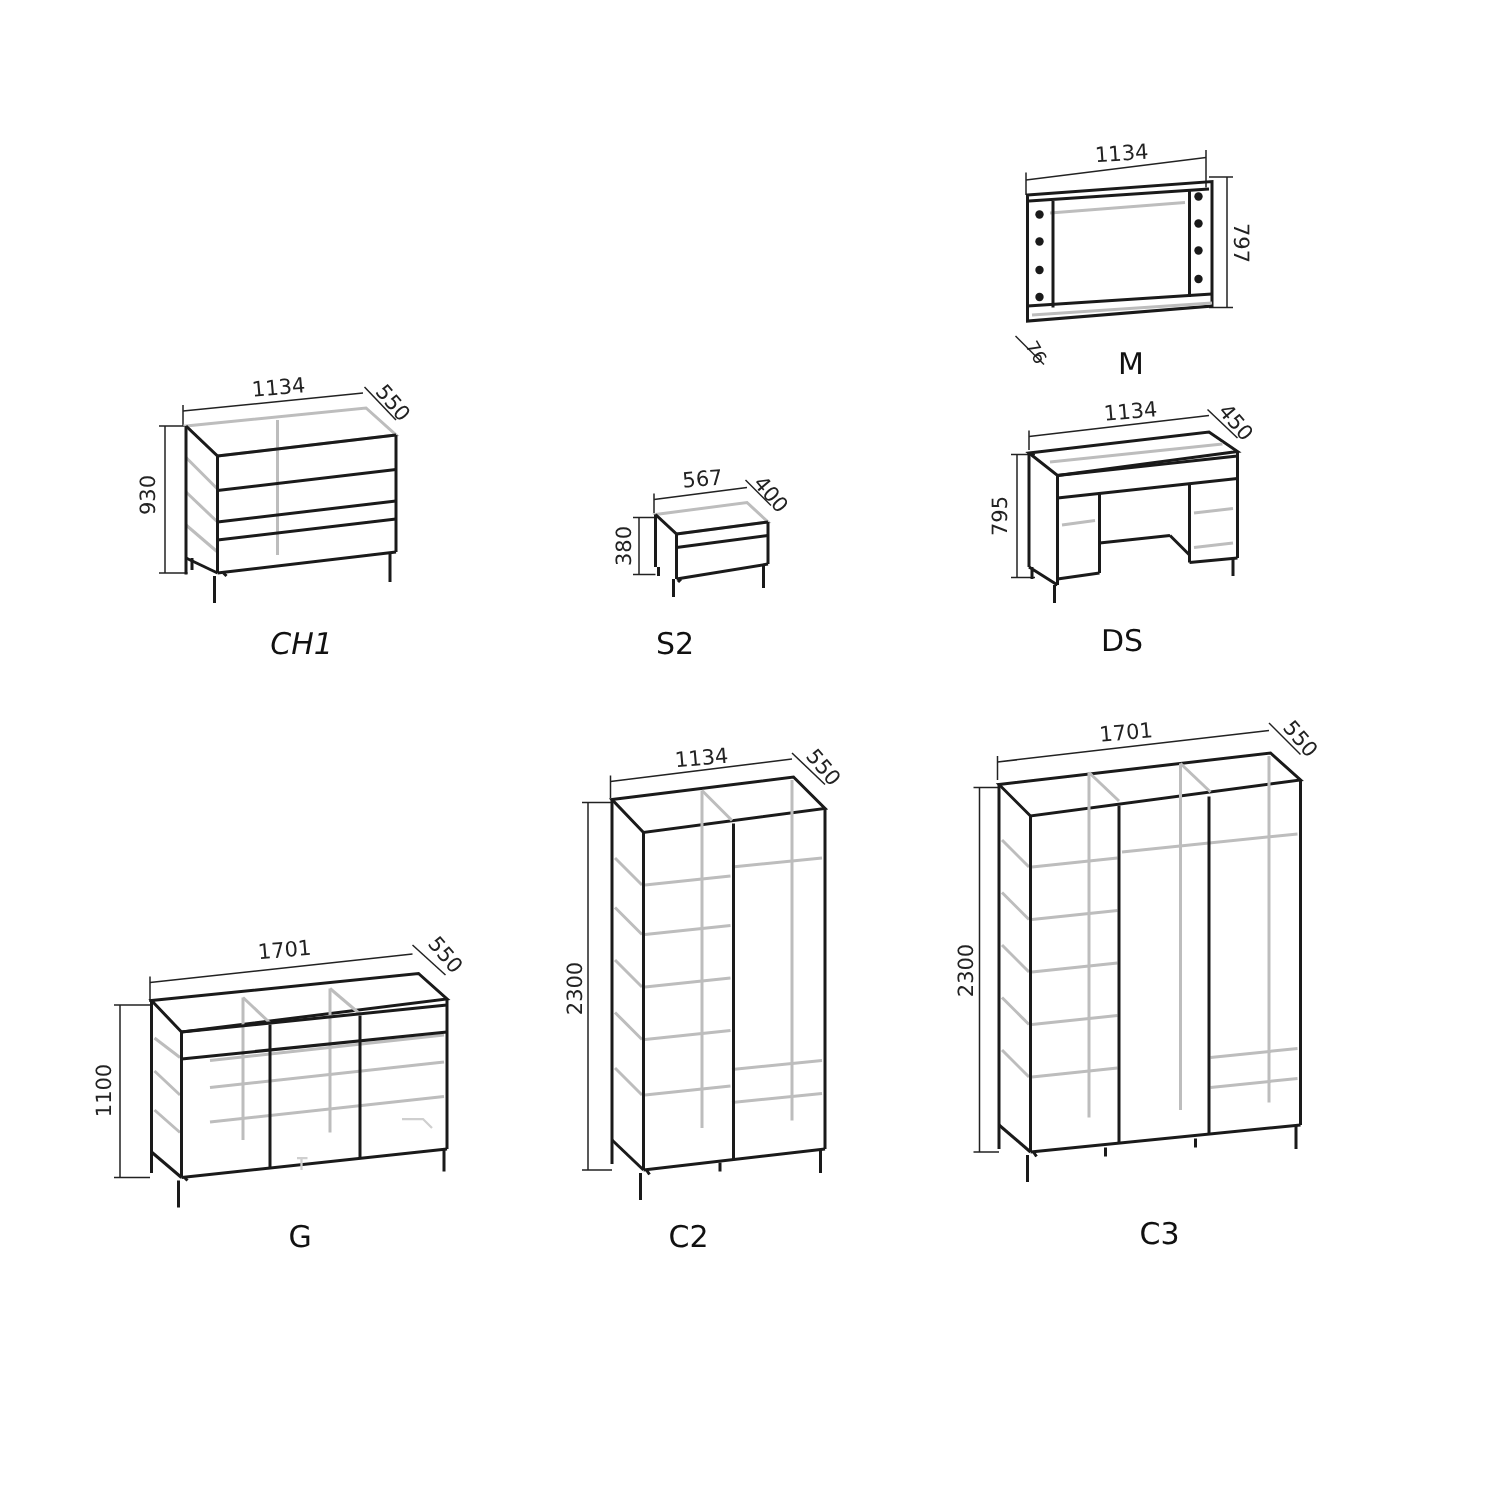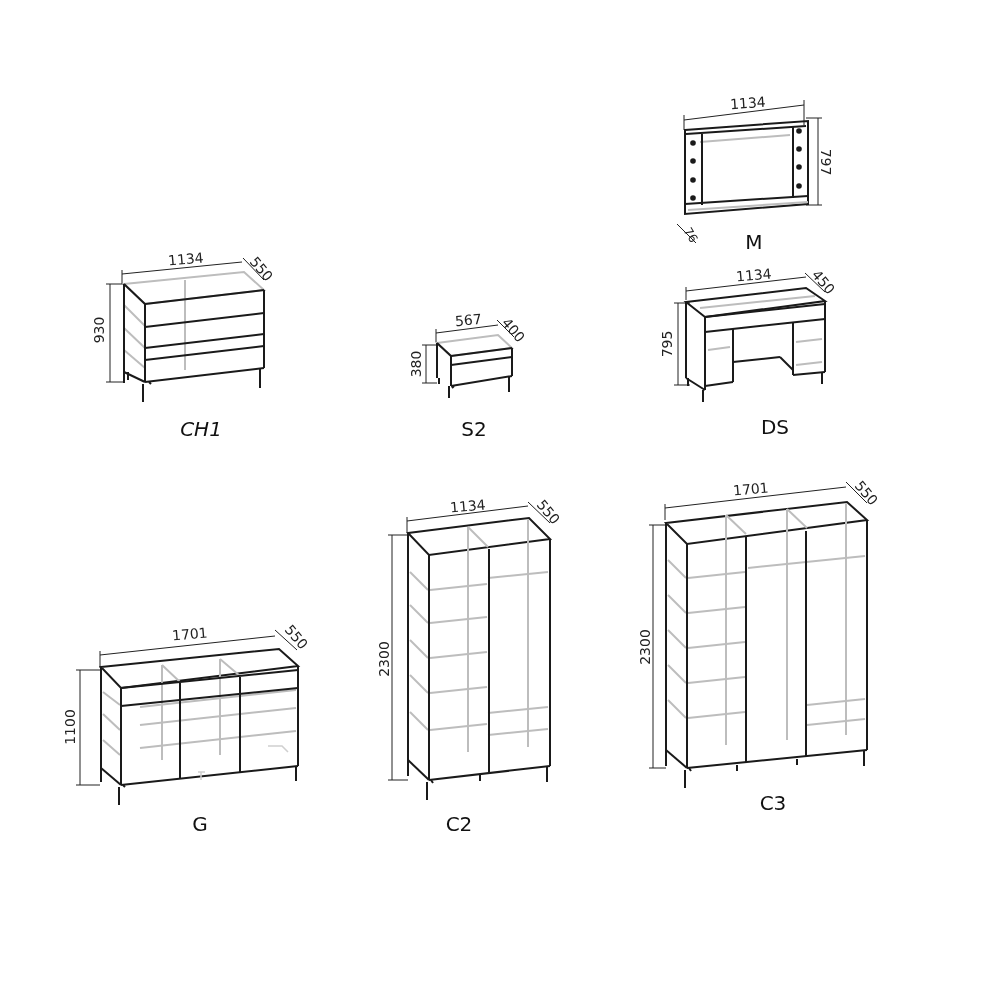--- a/index.html
+++ b/index.html
@@ -246,17 +246,17 @@
 <span class="dim" style="left:450px;top:499px;transform:rotate(-5deg);">1134</span>
 <span class="dim" style="left:535px;top:505px;transform:rotate(50deg);">550</span>
 <span class="dim" style="left:366px;top:652px;transform:rotate(-90deg);">2300</span>
 
 <span class="dim" style="left:733px;top:482px;transform:rotate(-5deg);">1701</span>
 <span class="dim" style="left:853px;top:486px;transform:rotate(50deg);">550</span>
 <span class="dim" style="left:627px;top:640px;transform:rotate(-90deg);">2300</span>
 
 <div class="lbl" style="left:714px;top:230px;">M</div>
 <div class="lbl" style="left:161px;top:417px;font-style:italic;">CH1</div>
-<div class="lbl" style="left:434px;top:417px;">S2</div>
-<div class="lbl" style="left:735px;top:415px;">DS</div>
+<div class="lbl" style="left:410px;top:417px;">S2</div>
+<div class="lbl" style="left:708px;top:415px;">DS</div>
 <div class="lbl" style="left:160px;top:812px;">G</div>
 <div class="lbl" style="left:419px;top:812px;">C2</div>
-<div class="lbl" style="left:733px;top:791px;">C3</div>
+<div class="lbl" style="left:733px;top:810px;">C3</div>
 
 </body></html>

